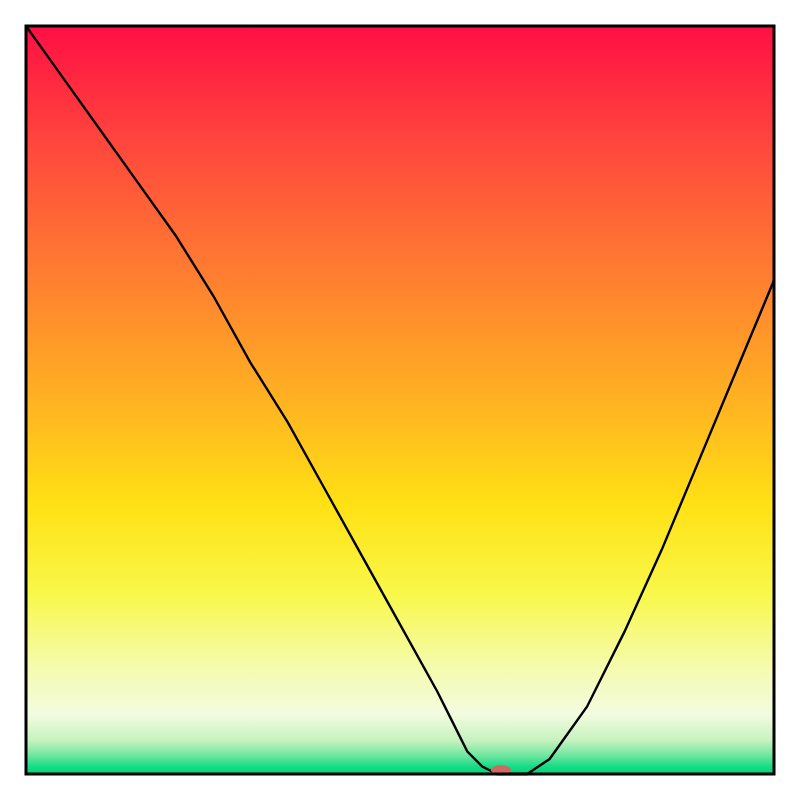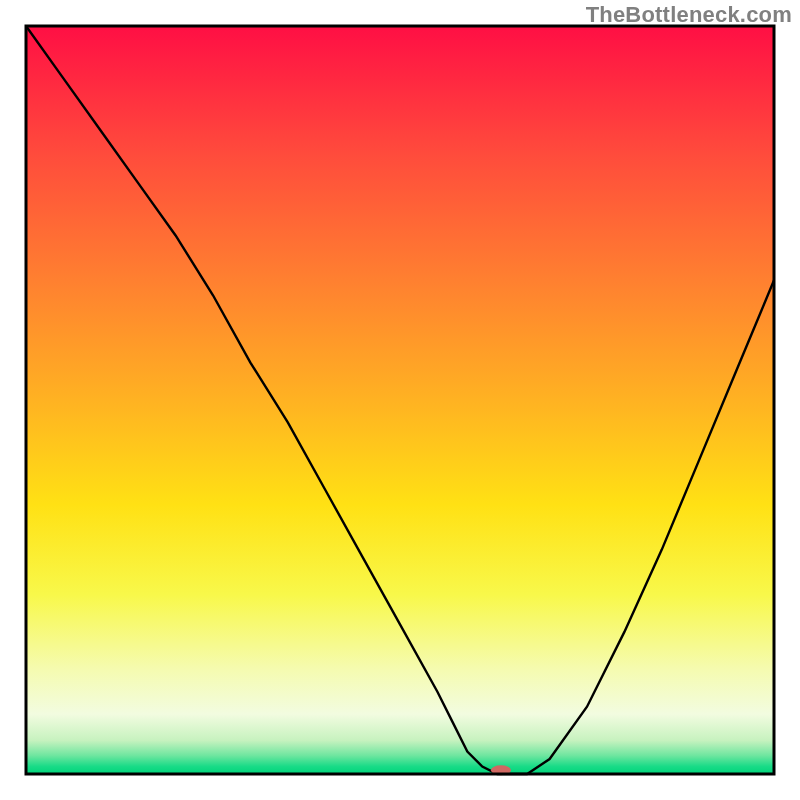--- a/index.html
+++ b/index.html
@@ -26,21 +26,20 @@
     z-index: 5;
   }
   svg {
     display: block;
   }
 </style>
 </head>
 <body>
 
 <div class="wrap">
-  <div class="watermark">TheBottleneck.com</div>
 
   <svg width="800" height="800" viewBox="0 0 800 800">
     <defs>
       <linearGradient id="bg-grad" x1="0" y1="0" x2="0" y2="1">
           <stop offset="0.00%" stop-color="#ff0f44"></stop>
           <stop offset="17.00%" stop-color="#ff4b3c"></stop>
           <stop offset="34.00%" stop-color="#ff8030"></stop>
           <stop offset="50.00%" stop-color="#ffb222"></stop>
           <stop offset="64.00%" stop-color="#ffe114"></stop>
           <stop offset="76.00%" stop-color="#f8f84a"></stop>

